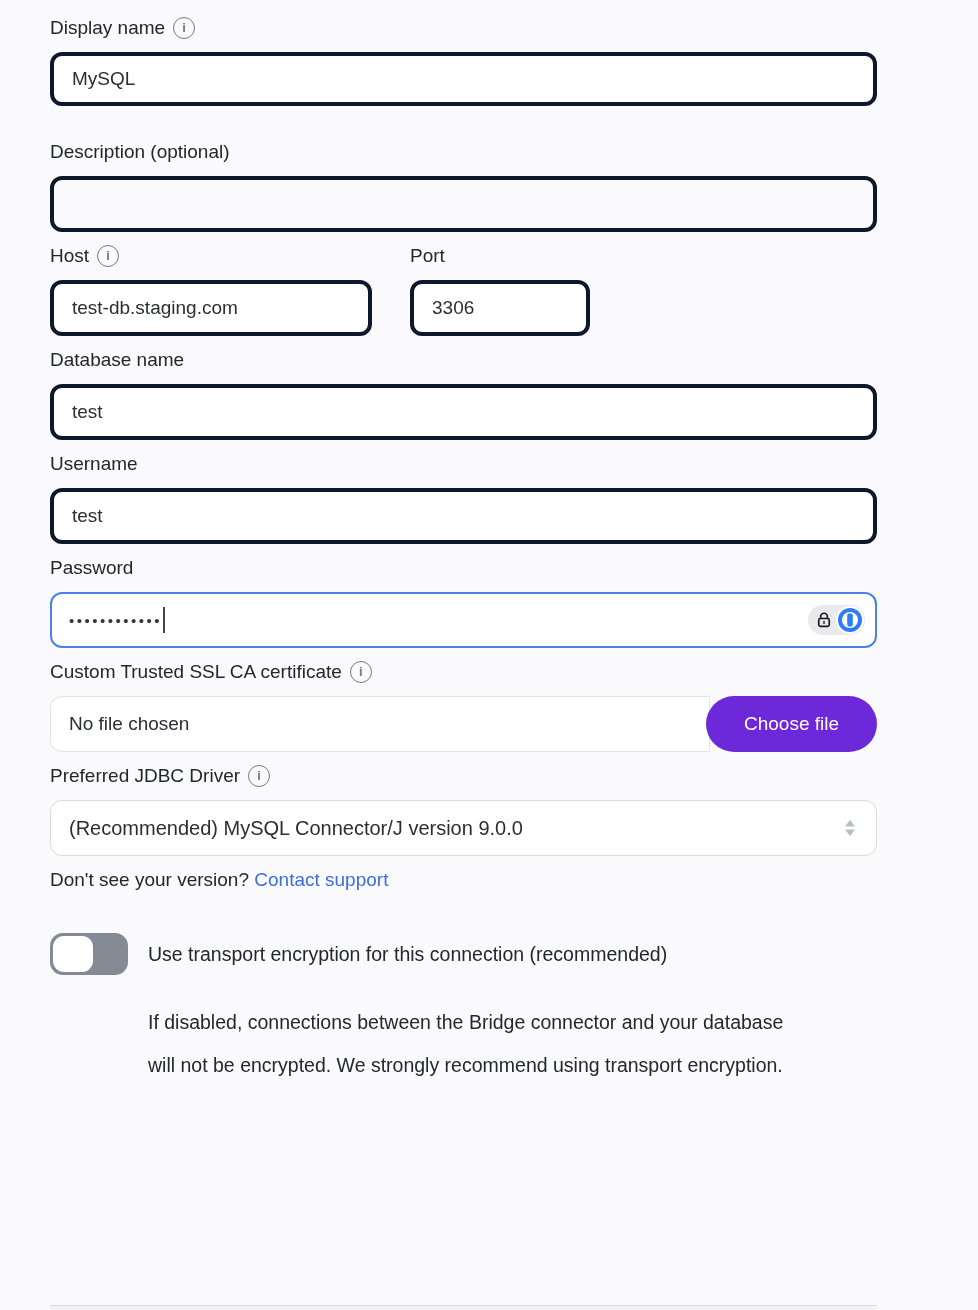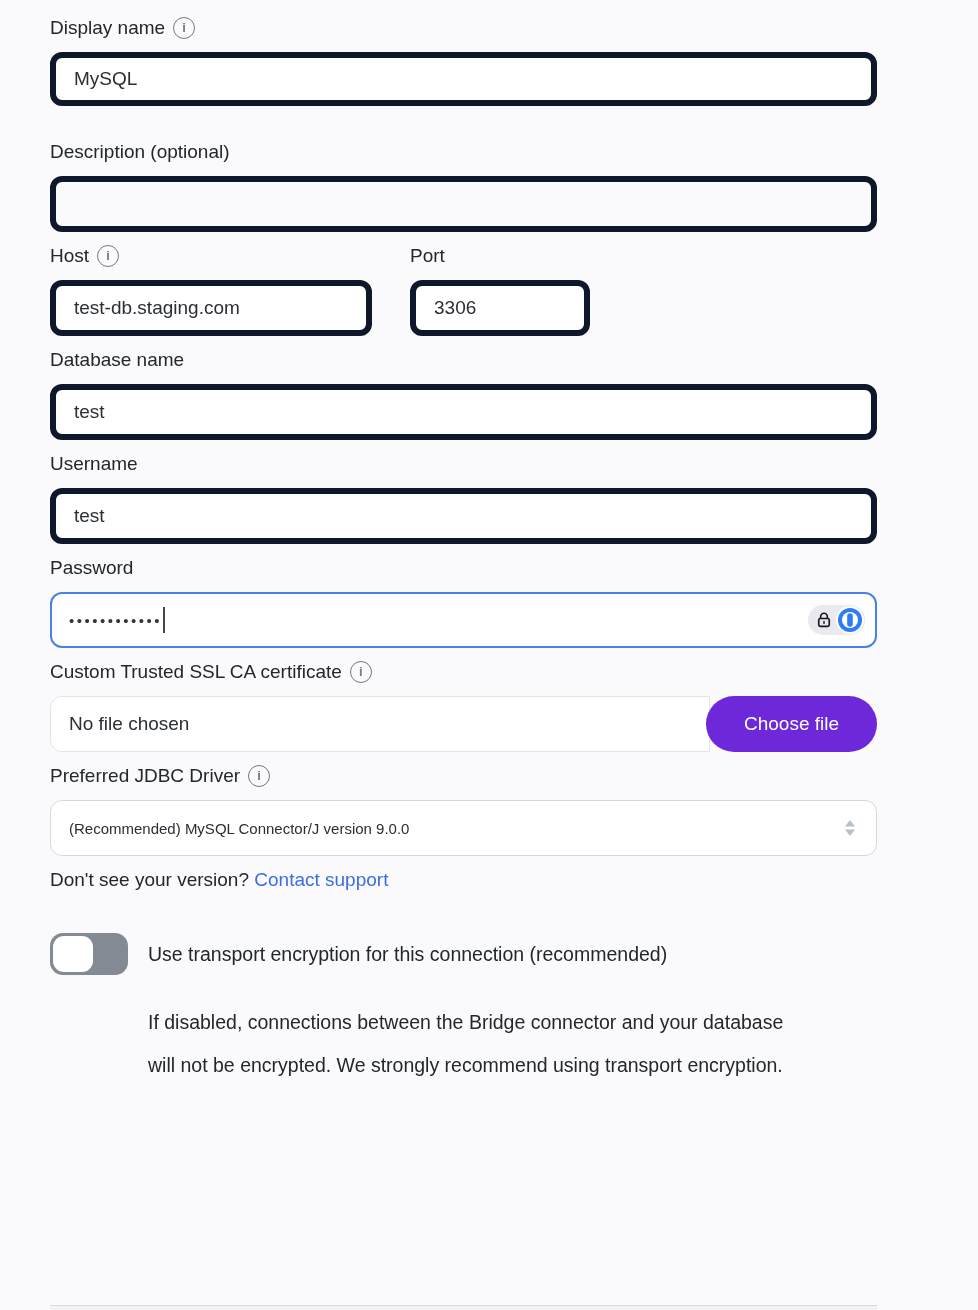--- a/index.html
+++ b/index.html
@@ -35,21 +35,21 @@
     justify-content: center;
     font-size: 13px;
     color: #75797f;
     font-weight: 600;
     flex: 0 0 auto;
   }
   .text-input {
     width: 100%;
     height: 54px;
     background: #ffffff;
-    border: 6px solid #0f172a;
+    border: 4px solid #0f172a;
     border-radius: 12px;
     font-family: "Liberation Sans", sans-serif;
     font-size: 19px;
     color: #2a2f35;
     padding: 0 18px;
     outline: none;
   }
   .text-input.empty-bg { background: transparent; height: 56px; }
   .row { display: flex; gap: 38px; }
   .host-w { width: 322px; }
@@ -123,21 +123,21 @@
   
   .select-box {
     width: 100%;
     height: 56px;
     background: #ffffff;
     border: 1px solid #d8d8df;
     border-radius: 12px;
     display: flex;
     align-items: center;
     padding: 0 18px;
-    font-size: 15px;
+    font-size: 20px;
     color: #2a2f35;
     cursor: pointer;
   }
   .select-box .sel-text { flex: 1; }
   .help-line { margin-top: 12px; font-size: 19px; line-height: 24px; color: #22272e; }
   .link { color: #3c6ee0; text-decoration: none; cursor: pointer; }
   
   .toggle-row { margin-top: 41px; display: flex; align-items: center; gap: 20px; }
   .toggle {
     width: 78px; height: 42px;

